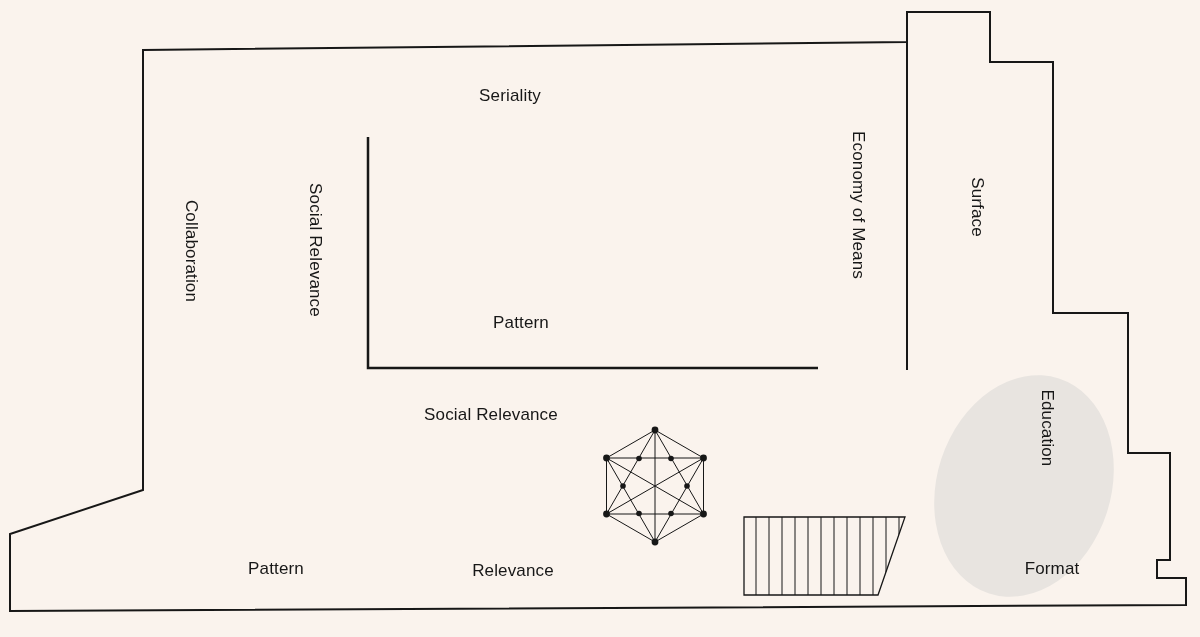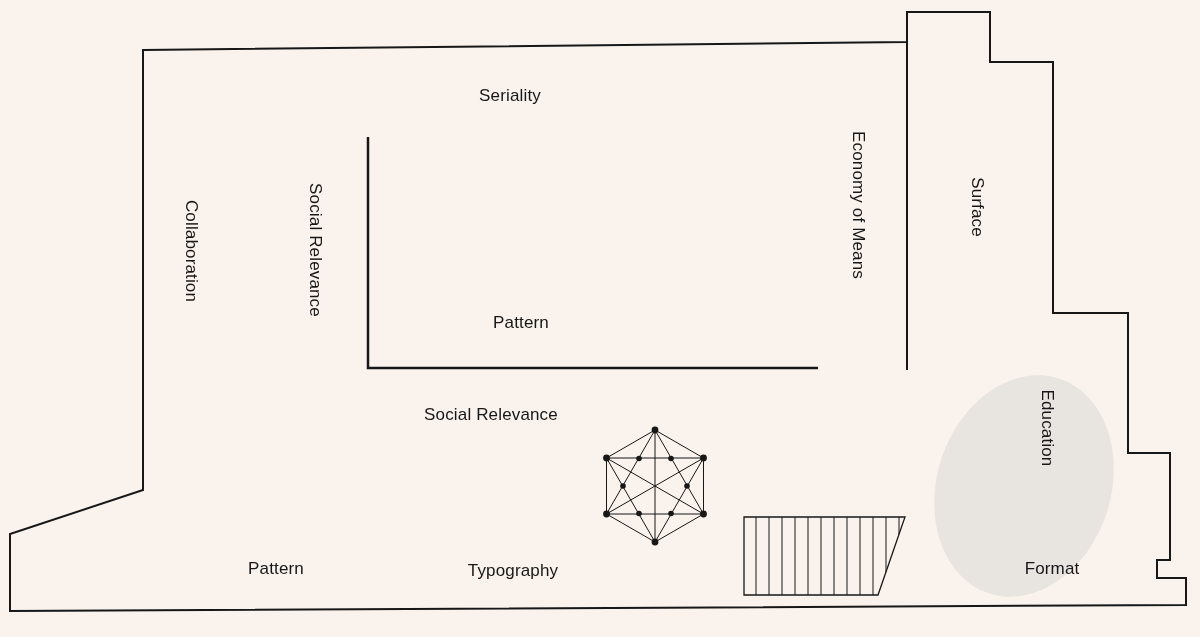--- a/index.html
+++ b/index.html
@@ -98,15 +98,15 @@
   <div class="label vertical" style="left:977px;top:207px">Surface</div>
 
   <div class="label" style="left:491px;top:415px">Social Relevance</div>
 
   <div class="label vertical" style="left:1047px;top:428px">Education</div>
 
   <div class="label" style="left:1052px;top:569px">Format</div>
 
   <div class="label" style="left:276px;top:569px">Pattern</div>
 
-  <div class="label" style="left:513px;top:571px">Typography</div>
+  <div class="label" style="left:513px;top:571px">Relevance</div>
 
 </div>
 
 </body></html>

